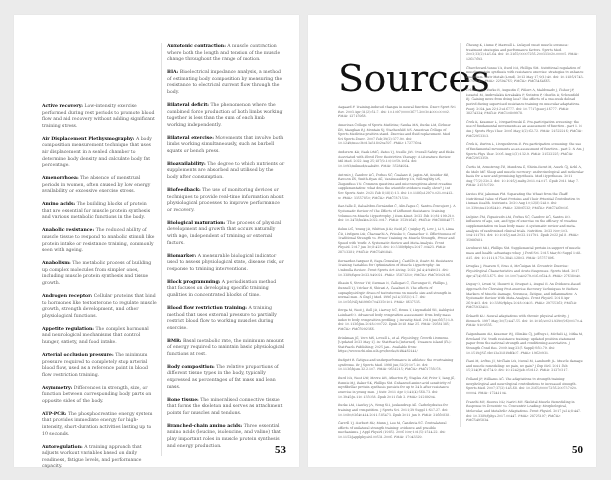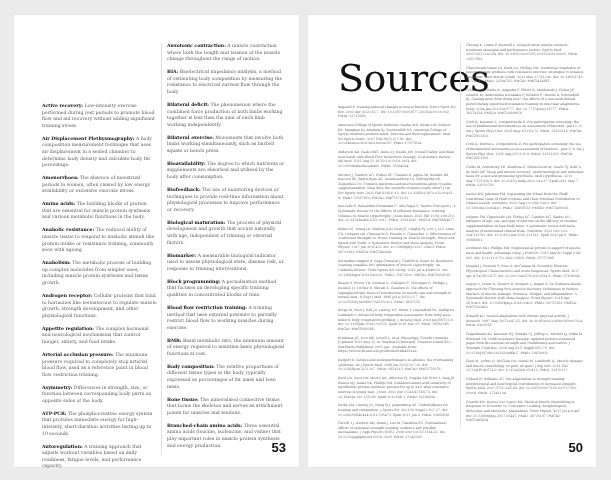--- a/index.html
+++ b/index.html
@@ -25,22 +25,22 @@
   }
   .col.divider { border-left: 1px solid #e0e0e0; padding-left: 5px; }
   #gl-col1 { left: 28px; top: 88px; width: 115px; }
   #gl-col2 { left: 147px; top: 28px; width: 118px; }
   #src-col1 { left: 30px; top: 90px; width: 118px; font-size: 3.2px; line-height: 4.6px; }
   #src-col2 { left: 152px; top: 28px; width: 118px; font-size: 3.2px; line-height: 4.6px; }
   .entry { margin-bottom: 6.4px; }
   .term { font-weight: bold; color: #111; }
   .ref { margin-bottom: 4.2px; color: #666; }
   .page-num {
-    position: absolute; font-family: Liberation Sans, sans-serif; font-weight: bold;
-    font-size: 13px; color: #111;
+    position: absolute; font-family: Liberation Serif, serif; font-weight: bold;
+    font-size: 11px; color: #111;
   }
   #page-left .page-num { right: 13px; bottom: 12px; }
   #page-right .page-num { right: 13px; bottom: 12px; }
 </style>
 </head>
 <body>
 
 <div class="page" id="page-left">
   <div class="col" id="gl-col1">
       <div class="entry"><span class="term">Active recovery:</span><span> Low-intensity exercise performed during rest periods to promote blood flow and aid recovery without adding significant training stress.</span></div>

